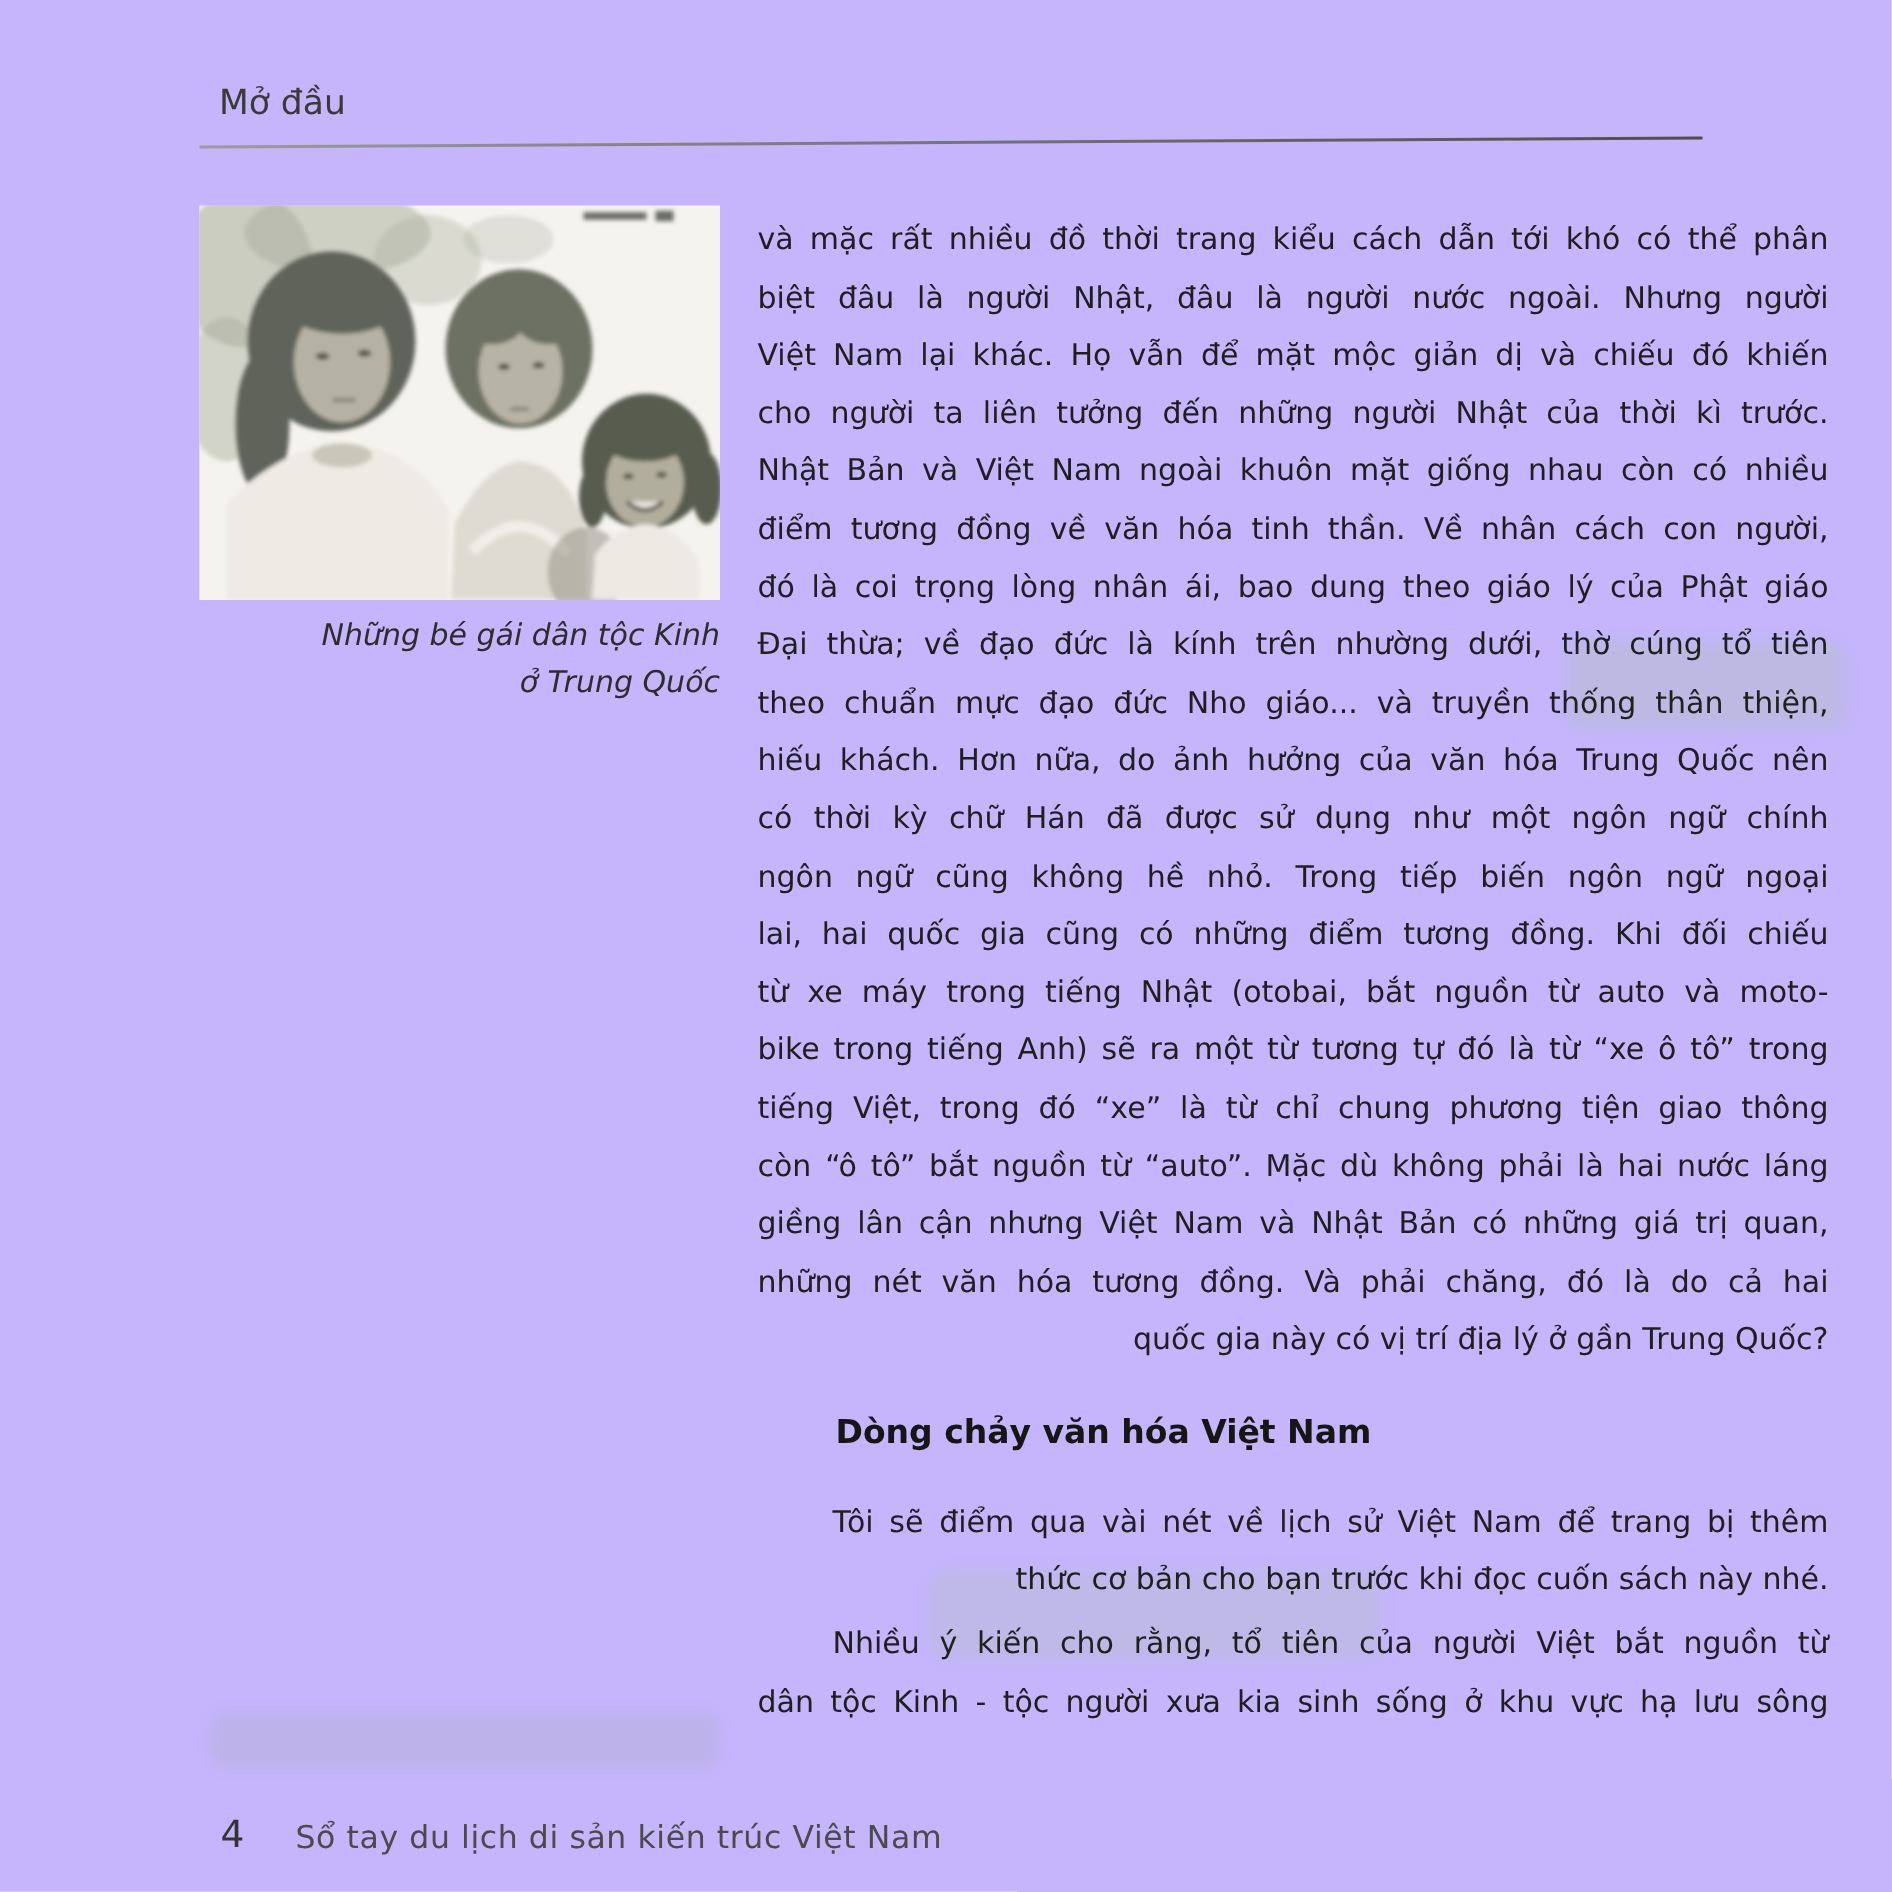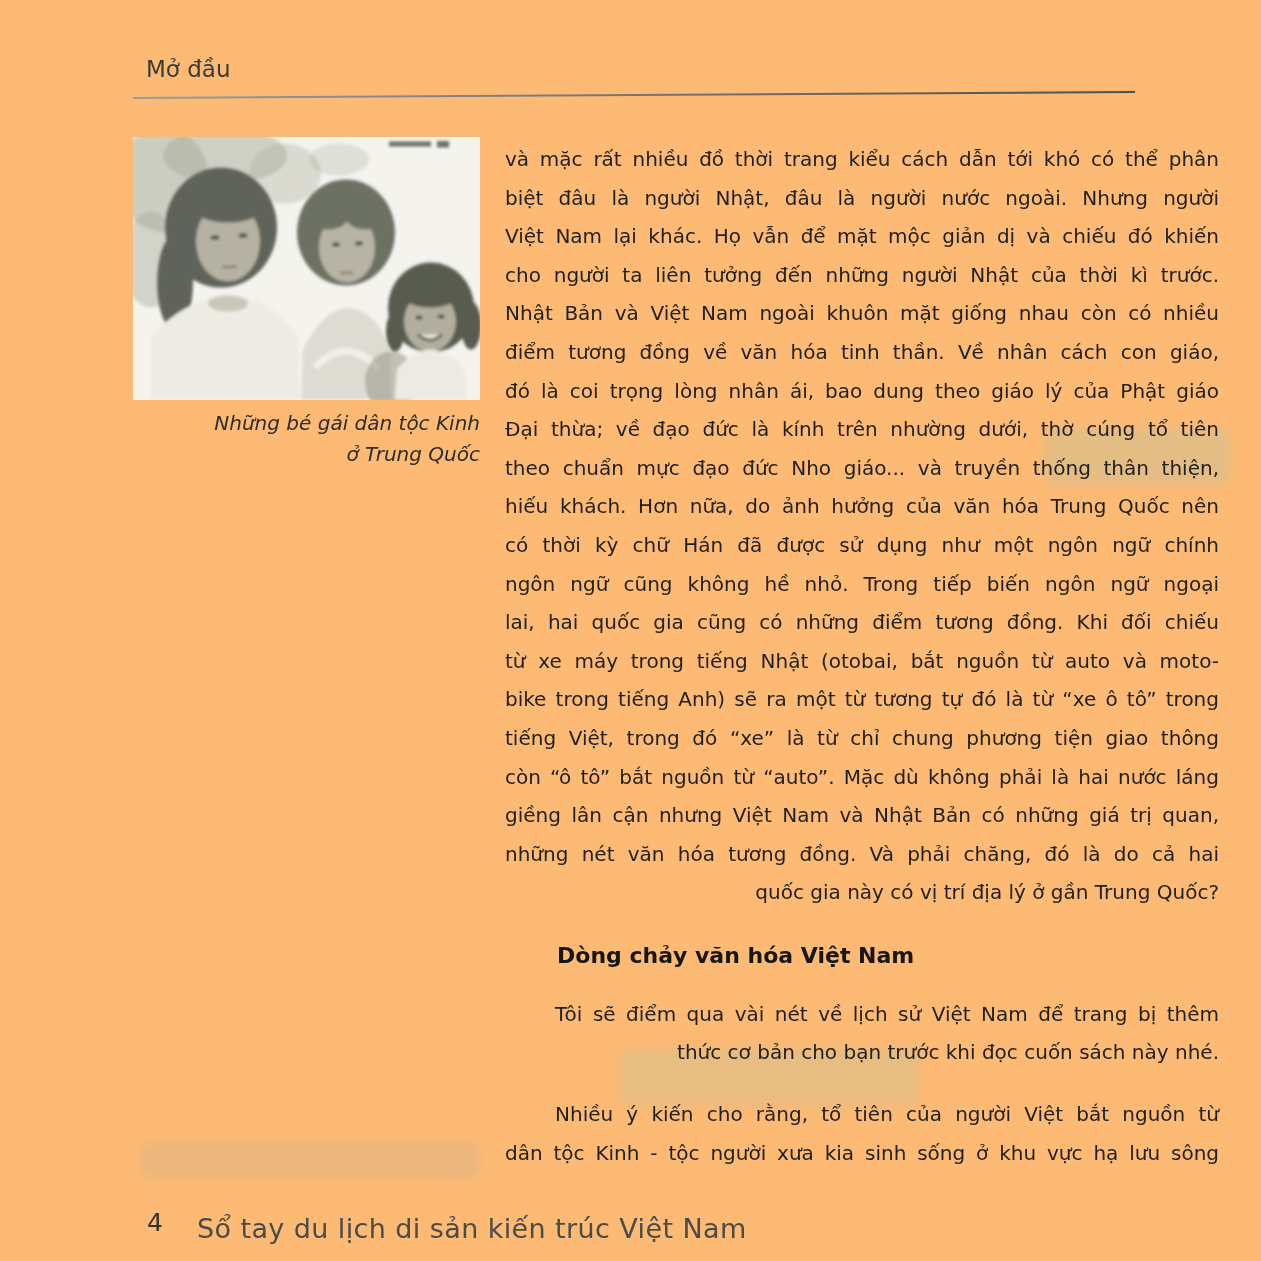--- a/index.html
+++ b/index.html
@@ -1,36 +1,36 @@
 <!DOCTYPE html>
 <html><head>
 <meta charset="utf-8">
 <style>
   html,body { margin:0; padding:0; background:#e9e9e9; }
   .page {
-    position:relative; width:1261px; height:1261px; background:#fdba74;
+    position:relative; width:1261px; height:1261px; background:#c4b5fd;
     font-family:"DejaVu Sans","Liberation Sans",sans-serif; color:#1d1d1b;
     overflow:hidden; margin:0 auto;
   }
   .header-label { position:absolute; left:146px; top:56px; font-size:23px; color:#3a3a38; }
   .header-rule  { position:absolute; left:133px; top:94px; width:1002px; height:2px;
                   background:linear-gradient(90deg,#9c9c9a,#4e4e4c); transform:rotate(-0.35deg); }
   .photo { position:absolute; left:133px; top:137px; width:347px; height:263px; background:#f4f3ee; }
   .photo svg { display:block; width:100%; height:100%; }
   .caption { position:absolute; left:133px; top:408px; width:347px; text-align:right;
              font-style:italic; font-size:20px; line-height:31px; color:#2d2d2b; }
   .main-col { position:absolute; left:505px; top:140px; width:714px;
               font-size:20px; line-height:38.6px; color:#1f1f1d; }
   .jline  { text-align:justify; text-align-last:justify; }
   .plain  { text-align:right; }
   .indent { text-indent:50px; }
   .heading { font-weight:bold; font-size:22px; color:#161614; margin:29px 0 24px 52px; line-height:30px; }
-  .gap { margin-top:23px; }
+  .gap { margin-top:4px; }
   .page-num  { position:absolute; left:147px; top:1208px; font-size:25px; color:#343432; }
-  .book-title{ position:absolute; left:197px; top:1213px; font-size:27px; color:#4b4b49; letter-spacing:0.4px; }
+  .book-title{ position:absolute; left:197px; top:1213px; font-size:21px; color:#4b4b49; letter-spacing:0.4px; }
   .artifact { position:absolute; border-radius:10px; filter:blur(5px); pointer-events:none; }
   .artifact.a1 { left:1045px; top:428px;  width:185px; height:58px; background:rgba(173,196,168,0.30); }
   .artifact.a2 { left:620px;  top:1048px; width:300px; height:58px; background:rgba(173,196,168,0.26); }
   .artifact.a3 { left:140px;  top:1142px; width:340px; height:36px; background:rgba(165,172,162,0.20); }
 </style>
 </head>
 <body>
 
 <div class="page">
 
@@ -100,21 +100,21 @@
     <div>Những bé gái dân tộc Kinh</div>
     <div>ở Trung Quốc</div>
   </div>
 
   <div class="main-col">
     <div class="jline">và mặc rất nhiều đồ thời trang kiểu cách dẫn tới khó có thể phân</div>
     <div class="jline">biệt đâu là người Nhật, đâu là người nước ngoài. Nhưng người</div>
     <div class="jline">Việt Nam lại khác. Họ vẫn để mặt mộc giản dị và chiếu đó khiến</div>
     <div class="jline">cho người ta liên tưởng đến những người Nhật của thời kì trước.</div>
     <div class="jline">Nhật Bản và Việt Nam ngoài khuôn mặt giống nhau còn có nhiều</div>
-    <div class="jline">điểm tương đồng về văn hóa tinh thần. Về nhân cách con giáo,</div>
+    <div class="jline">điểm tương đồng về văn hóa tinh thần. Về nhân cách con người,</div>
     <div class="jline">đó là coi trọng lòng nhân ái, bao dung theo giáo lý của Phật giáo</div>
     <div class="jline">Đại thừa; về đạo đức là kính trên nhường dưới, thờ cúng tổ tiên</div>
     <div class="jline">theo chuẩn mực đạo đức Nho giáo... và truyền thống thân thiện,</div>
     <div class="jline">hiếu khách. Hơn nữa, do ảnh hưởng của văn hóa Trung Quốc nên</div>
     <div class="jline">có thời kỳ chữ Hán đã được sử dụng như một ngôn ngữ chính</div>
     <div class="jline">ngôn ngữ cũng không hề nhỏ. Trong tiếp biến ngôn ngữ ngoại</div>
     <div class="jline">lai, hai quốc gia cũng có những điểm tương đồng. Khi đối chiếu</div>
     <div class="jline">từ xe máy trong tiếng Nhật (otobai, bắt nguồn từ auto và moto-</div>
     <div class="jline">bike trong tiếng Anh) sẽ ra một từ tương tự đó là từ “xe ô tô” trong</div>
     <div class="jline">tiếng Việt, trong đó “xe” là từ chỉ chung phương tiện giao thông</div>

